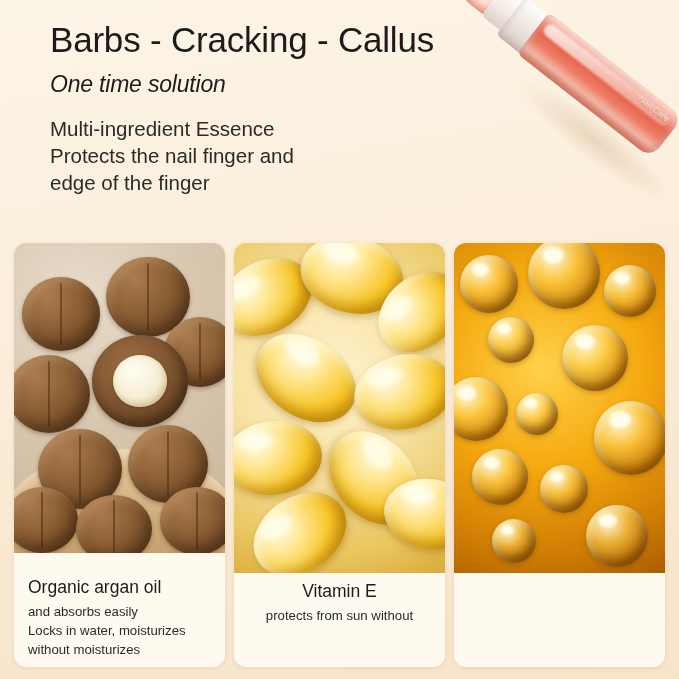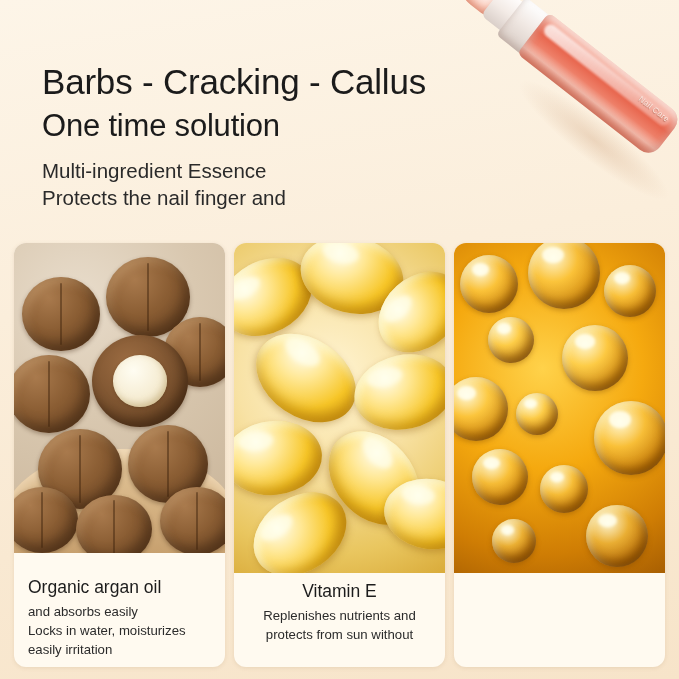--- a/index.html
+++ b/index.html
@@ -18,38 +18,38 @@
     position: relative;
     width: 679px;
     height: 679px;
     background: linear-gradient(170deg, #fdf5e8 0%, #fbeedb 40%, #f9e9d2 70%, #f7e4c9 100%);
     overflow: hidden;
   }
 
   
   .headline-block {
     position: absolute;
-    left: 42px;
+    left: 50px;
     top: 18px;
     width: 520px;
-    margin-top: 42px;
   }
   .headline-1 {
     font-size: 35px;
     line-height: 44px;
     color: #1b1b1b;
     letter-spacing: -0.2px;
     white-space: nowrap;
   }
   .headline-2 {
-    font-size: 31px;
+    font-size: 23px;
     line-height: 44px;
     color: #1b1b1b;
     letter-spacing: -0.2px;
     white-space: nowrap;
+    font-style: italic;
   }
   .subcopy {
     margin-top: 9px;
     font-size: 20.5px;
     line-height: 27px;
     color: #2a2a2a;
   }
   .subcopy div { white-space: nowrap; }
 
   
@@ -301,20 +301,21 @@
 <body>
 
 <div class="poster">
 
   <div class="headline-block">
     <div class="headline-1">Barbs - Cracking - Callus</div>
     <div class="headline-2">One time solution</div>
     <div class="subcopy">
       <div>Multi-ingredient Essence</div>
       <div>Protects the nail finger and</div>
+      <div>edge of the finger</div>
     </div>
   </div>
 
   <div class="pen-wrap">
     <div class="pen-shadow"></div>
     <div class="pen-body">
       <div class="pen-tip"></div>
       <div class="pen-neck"></div>
       <div class="pen-collar"></div>
       <div class="pen-barrel"></div>
@@ -340,21 +341,21 @@
           <div class="nut" style="left:-8px; top:244px; width:72px; height:66px;"></div>
           <div class="nut" style="left:62px; top:252px; width:76px; height:68px;"></div>
           <div class="nut" style="left:146px;top:244px; width:74px; height:68px;"></div>
         </div>
       </div>
       <div class="card-text">
         <div class="card-title">Organic argan oil</div>
         <div class="card-desc">
           <div>and absorbs easily</div>
           <div>Locks in water, moisturizes</div>
-          <div>easily irritation</div>
+          <div>without moisturizes</div>
         </div>
       </div>
     </div>
 
     <div class="card">
       <div class="card-photo">
         <div class="ph-softgel">
           <div class="gel" style="left:-16px;top:18px; width:96px; height:72px; transform:rotate(-28deg);"></div>
           <div class="gel" style="left:66px; top:-6px; width:104px;height:76px; transform:rotate(14deg);"></div>
           <div class="gel" style="left:140px;top:34px; width:92px; height:70px; transform:rotate(-42deg);"></div>
@@ -362,21 +363,20 @@
           <div class="gel" style="left:120px;top:112px;width:100px;height:74px; transform:rotate(-12deg);"></div>
           <div class="gel" style="left:-10px;top:178px;width:98px; height:74px; transform:rotate(-6deg);"></div>
           <div class="gel" style="left:88px; top:196px;width:104px;height:78px; transform:rotate(48deg);"></div>
           <div class="gel" style="left:150px;top:236px;width:92px; height:70px; transform:rotate(8deg);"></div>
           <div class="gel" style="left:16px; top:254px;width:100px;height:74px; transform:rotate(-34deg);"></div>
         </div>
       </div>
       <div class="card-text">
         <div class="card-title">Vitamin E</div>
         <div class="card-desc">
-          <div>Replenishes nutrients and</div>
           <div>protects from sun without</div>
         </div>
       </div>
     </div>
 
     <div class="card">
       <div class="card-photo">
         <div class="ph-oil">
           <div class="bub" style="left:6px;  top:12px;  width:58px; height:58px;"></div>
           <div class="bub" style="left:74px; top:-6px;  width:72px; height:72px;"></div>

